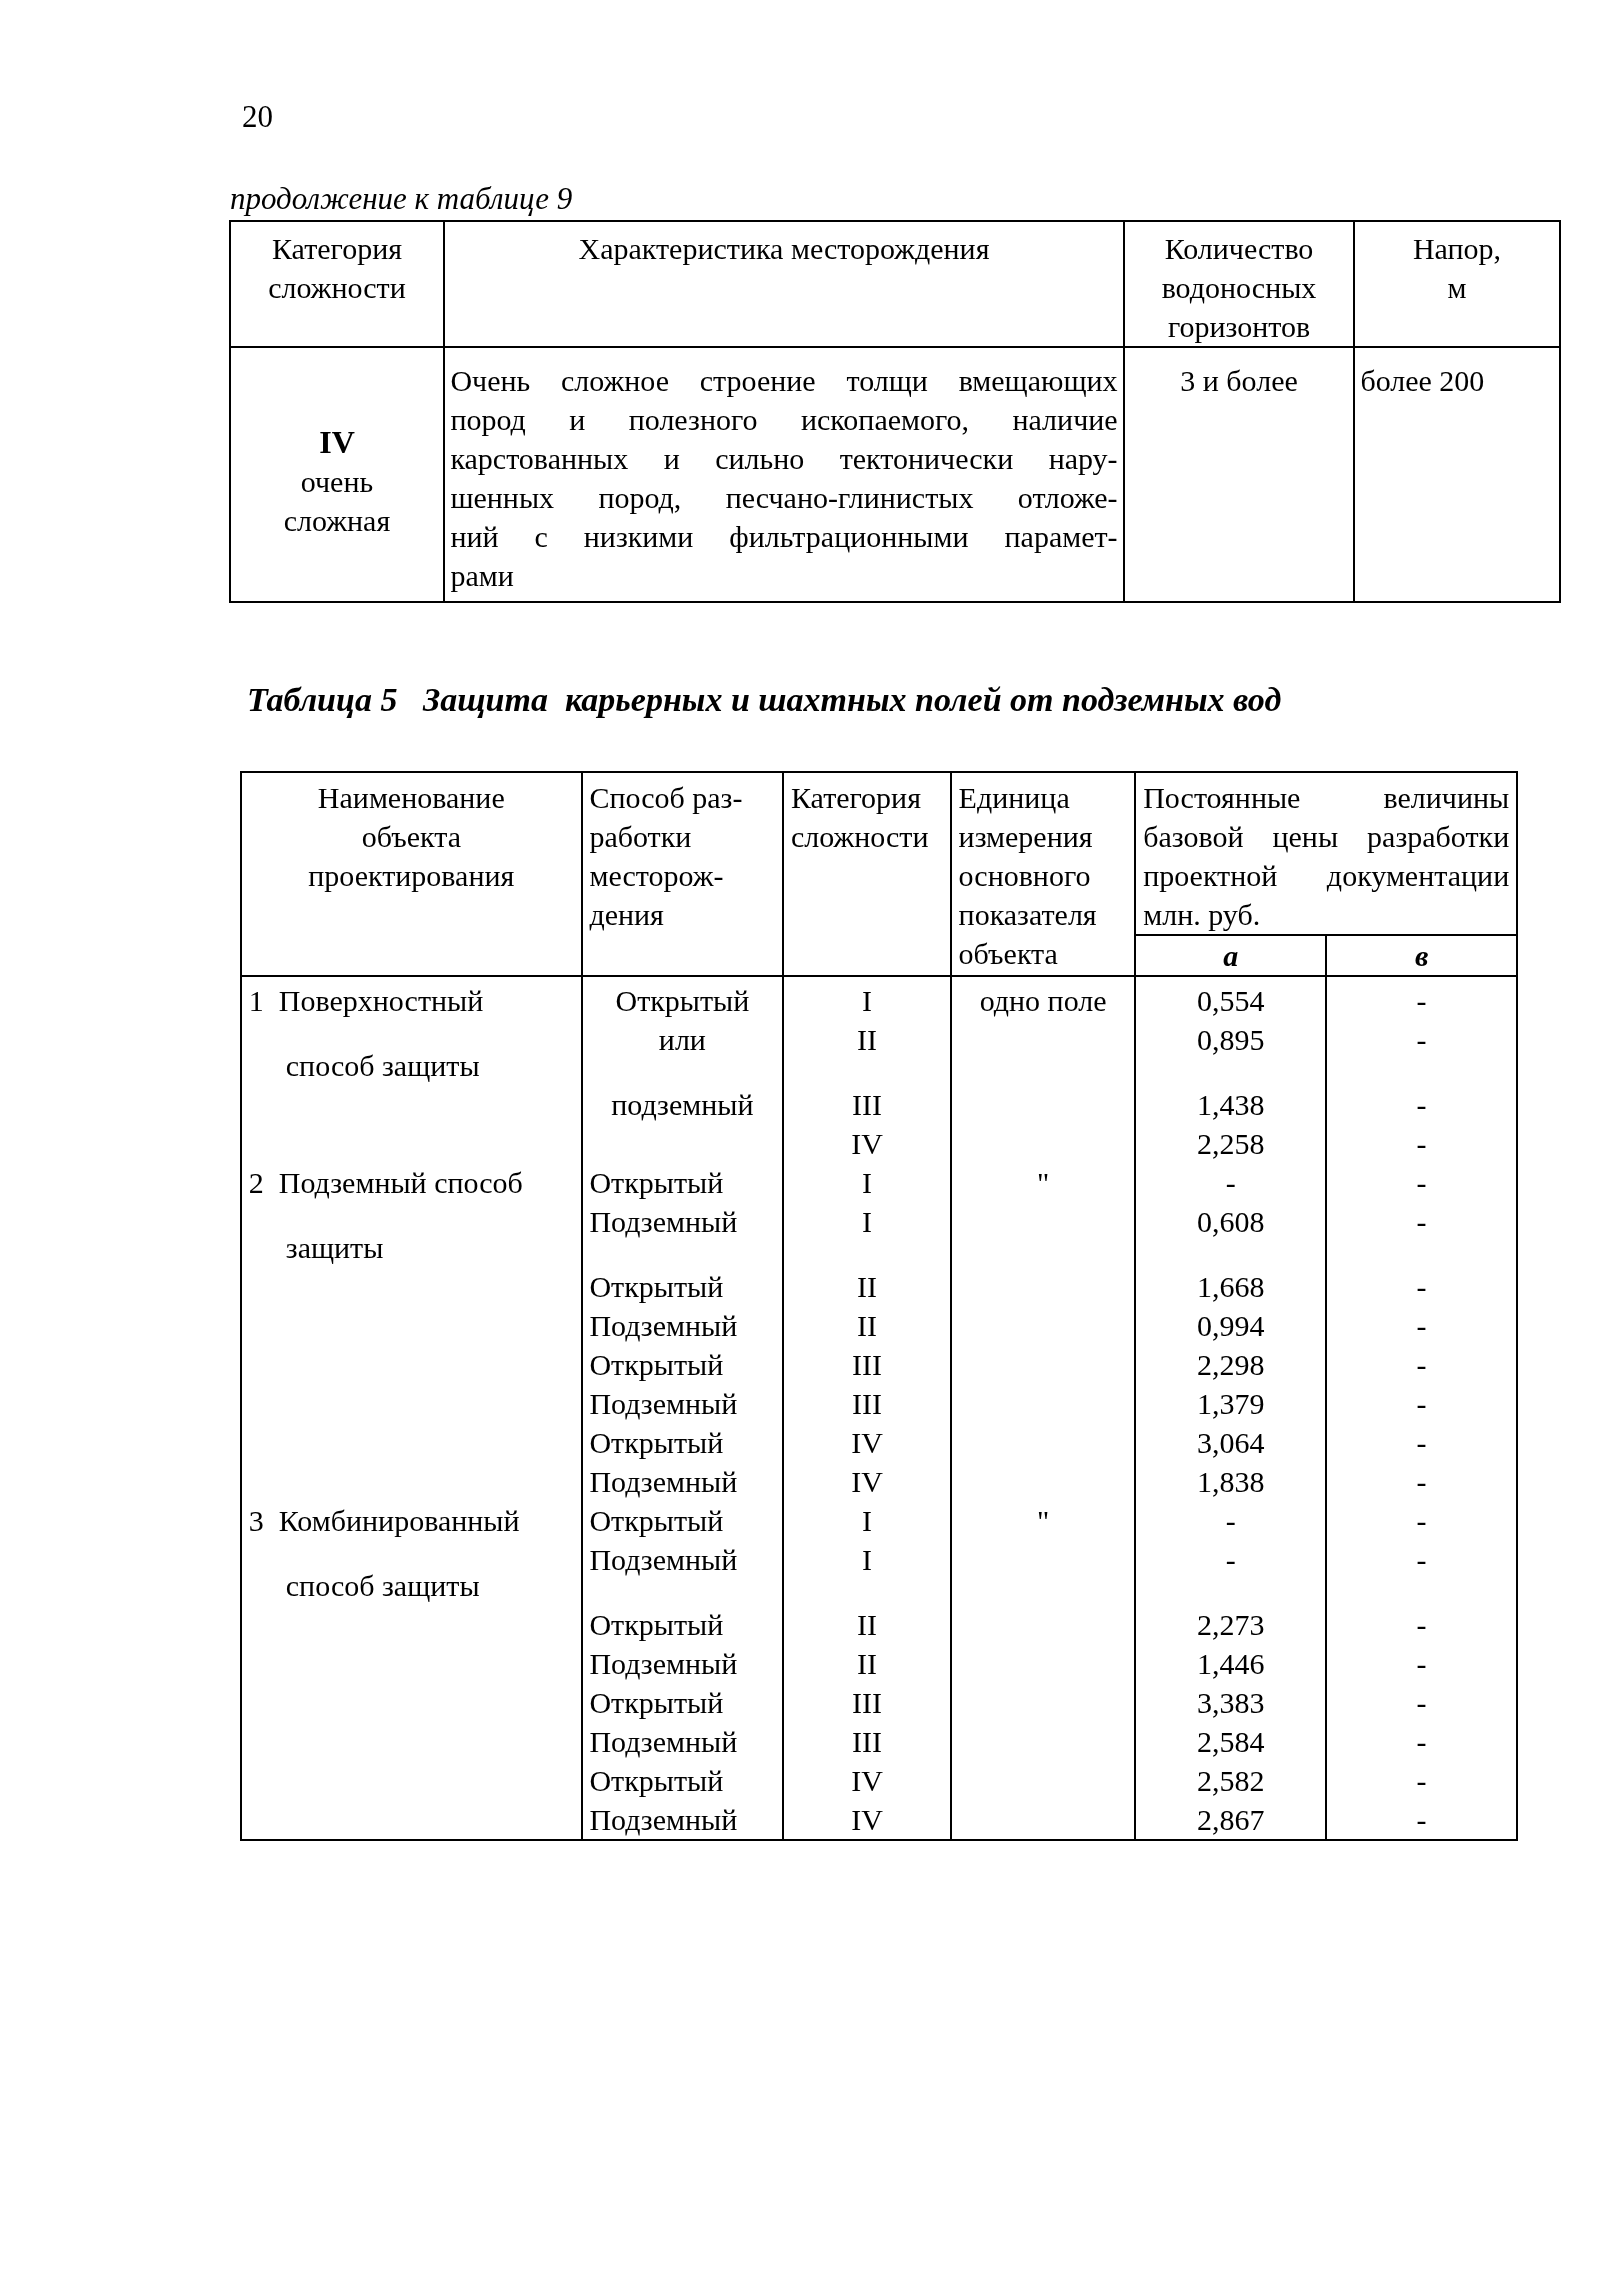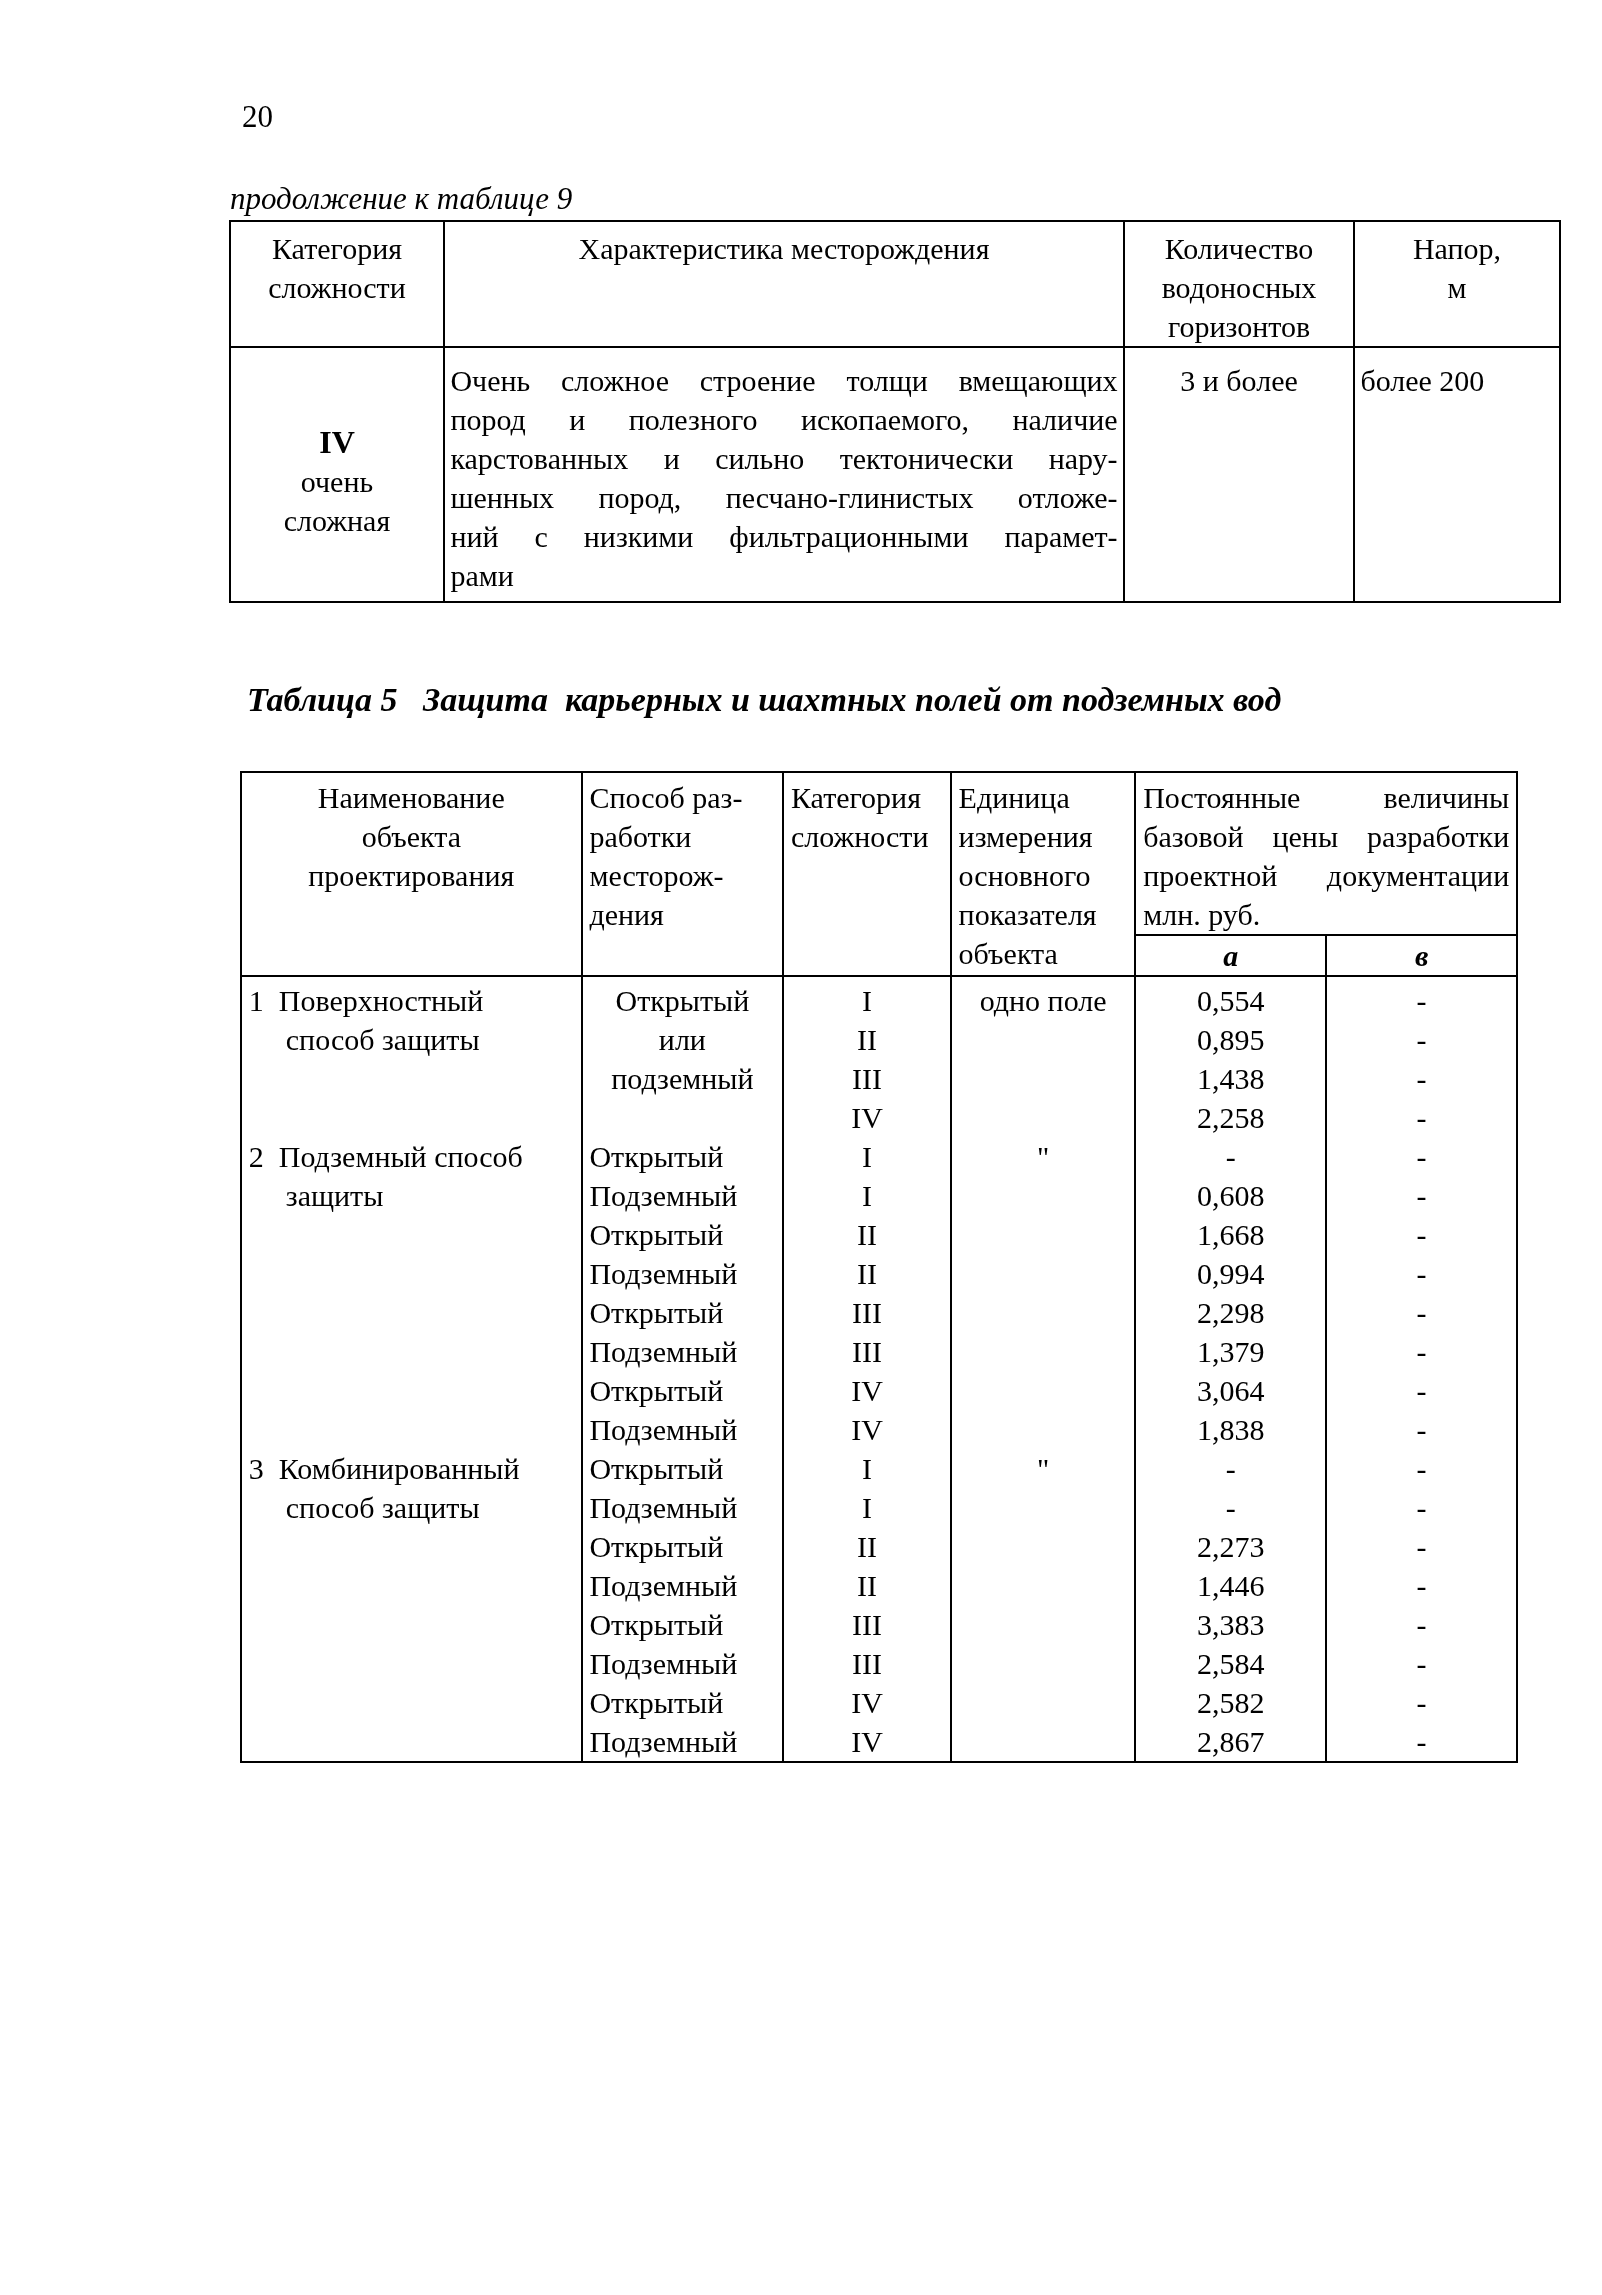--- a/index.html
+++ b/index.html
@@ -49,21 +49,21 @@
     #t2 .h-const .last { text-align-last: left; display: block; }
     #t2 .h-sub { text-align: center; font-style: italic; font-weight: bold; height: 39px; padding: 0; line-height: 39px; }
     #t2 tbody td { border-top: none; border-bottom: none; font-size: 30px; line-height: 39px; height: 39px; padding: 0 6.8px; }
     #t2 tbody tr:first-child td { border-top: 2.7px solid #000; padding-top: 4px; }
     #t2 tbody tr:last-child td { border-bottom: 2.7px solid #000; }
     .col-name { text-align: left; white-space: nowrap; }
     .col-method { text-align: left; margin-top: 24px; }
     .col-method.center { text-align: center; }
     .col-cat, .col-unit, .col-a, .col-b { text-align: center; }
     .group-num { display: inline-block; width: 30px; }
-    .group-cont { padding-left: 37px; display: inline-block; }
+    .group-cont { padding-left: 37px; display: inline-block; margin-top: 26px; }
   </style>
 </head>
 <body>
 
 <div class="page-number">20</div>
 <div class="continuation-caption">продолжение к таблице 9</div>
 
 <table id="t1">
   <thead>
     <tr>

